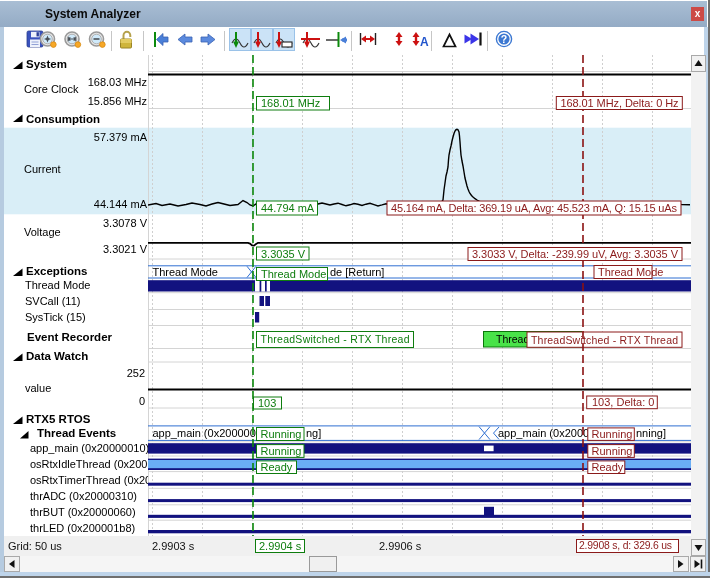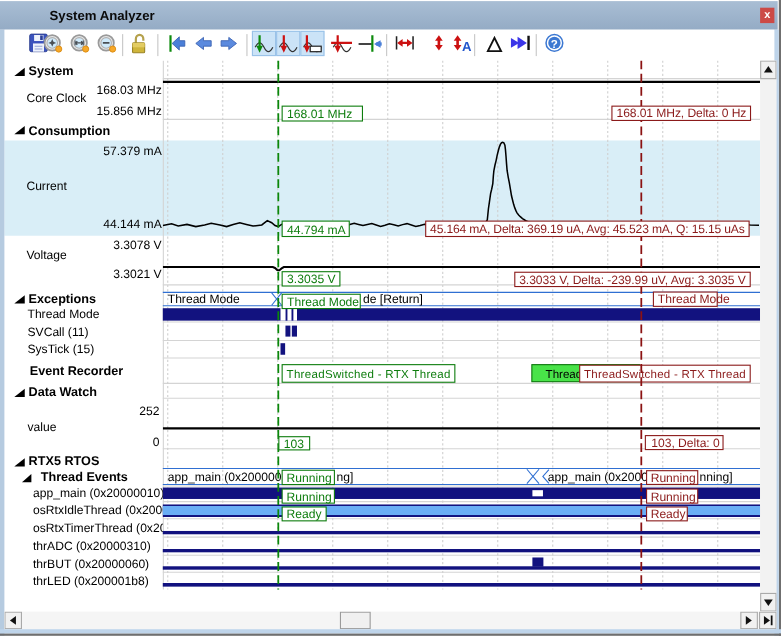--- a/index.html
+++ b/index.html
@@ -359,20 +359,27 @@
       <g transform="translate(492,4)">
         <circle cx="8" cy="8" r="7.6" fill="#ffffff" stroke="#3c78d2" stroke-width="1.4"></circle>
         <circle cx="8" cy="8" r="5.6" fill="#3c78d2"></circle>
         <text x="8" y="12.2" font-size="10.5" font-weight="bold" fill="#fff" text-anchor="middle" font-family="Liberation Sans">?</text>
       </g>
     </svg>
   </div>
   <div id="lborder" class="abs"></div>
   <div id="rborder" class="abs"></div>
   <div id="rborder2" class="abs"></div>
+  <div id="ruler" class="abs">
+    <div class="rlab" style="left:4px">Grid: 50 us</div>
+    <div class="rlab" style="left:148px">2.9903 s</div>
+    <div class="rbox" style="left:251px;border:1px solid #0e7d0e;color:#0e7d0e;">2.9904 s</div>
+    <div class="rlab" style="left:375px">2.9906 s</div>
+    <div class="rbox" style="left:572px;width:97px;border:1px solid #8b1a1a;color:#8b1a1a;font-size:10.4px;letter-spacing:-0.2px;padding:0 2px;">2.9908 s, d: 329.6 us</div>
+  </div>
   <div id="vscroll" class="abs">
     <svg width="15" height="501" viewBox="0 0 15 501" xmlns="http://www.w3.org/2000/svg">
       <rect x="0.5" y="0.5" width="14" height="16" fill="#f1f1f1" stroke="#a9a9a9"></rect>
       <path d="M7.5,5 L11.5,11 L3.5,11 Z" fill="#111"></path>
       <rect x="0.5" y="484.5" width="14" height="16" fill="#f1f1f1" stroke="#a9a9a9"></rect>
       <path d="M7.5,496 L11.5,490 L3.5,490 Z" fill="#111"></path>
     </svg>
   </div>
   <div id="hscroll" class="abs">
     <svg width="702" height="16" viewBox="0 0 702 16" xmlns="http://www.w3.org/2000/svg">

